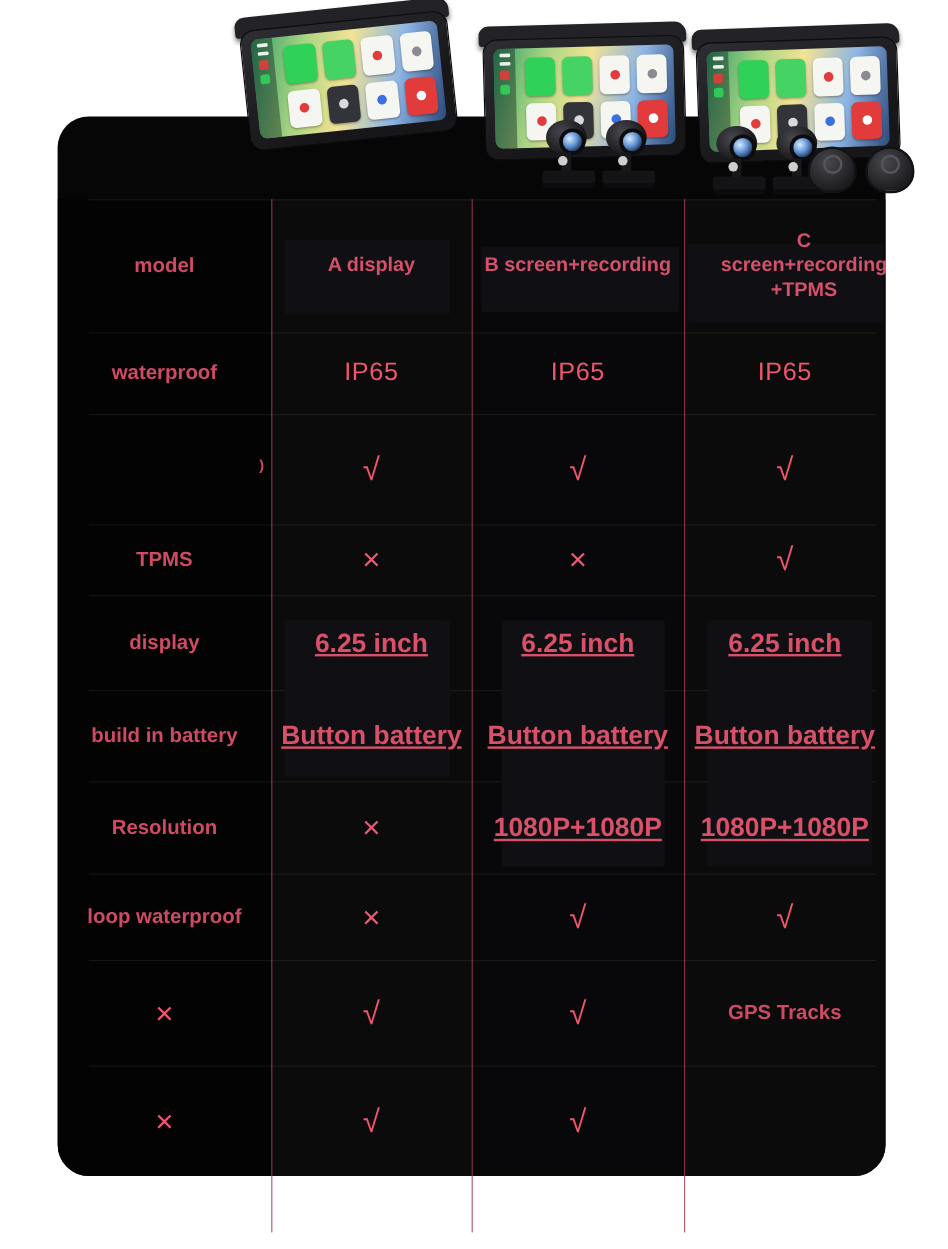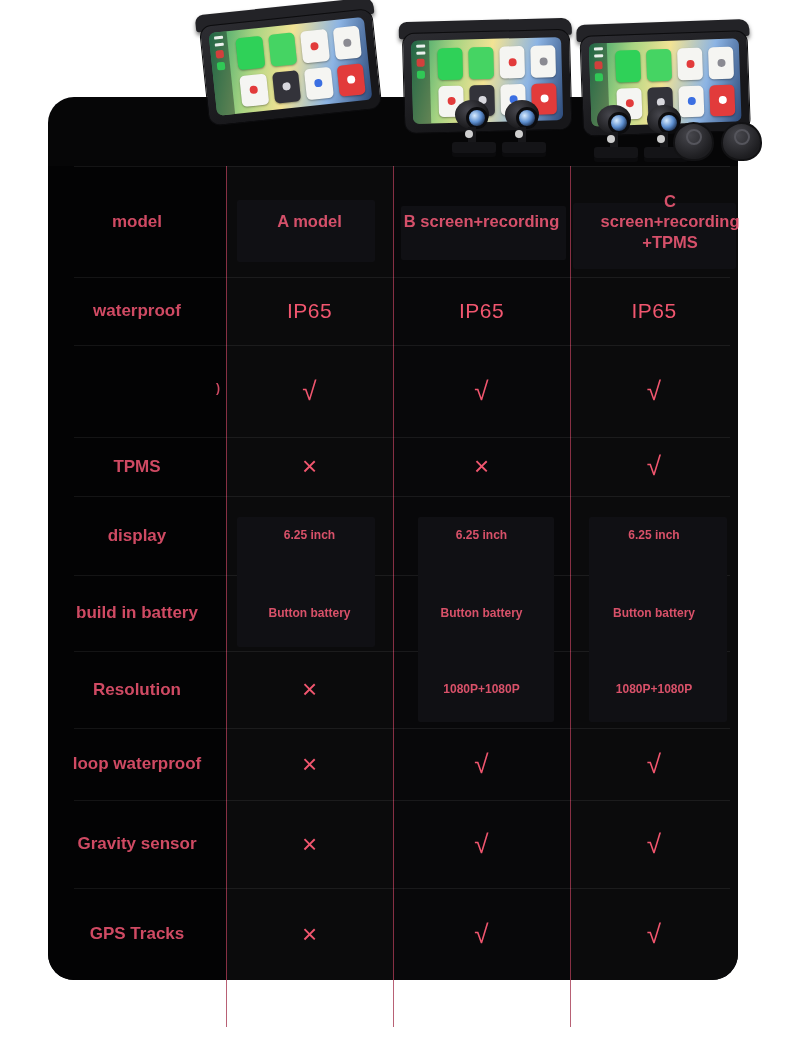--- a/index.html
+++ b/index.html
@@ -21,21 +21,21 @@
   .cells{position:absolute;inset:0;display:grid;
          grid-template-columns:178px 167px 177px 168px;
          grid-template-rows:111px 68px 92px 59px 79px 76px 77px 72px 88px 92px;}
   .cell{display:flex;align-items:center;justify-content:center;text-align:center;
         position:relative;line-height:1.25;}
   .lbl{color:#cf4a63;font-weight:bold;font-size:17px;}
   .hv{color:#d5506a;font-weight:bold;font-size:16.5px;}
   .hv .stack{display:flex;flex-direction:column;margin-left:32px;}
   .ip{color:#f1566f;font-size:21px;font-weight:400;letter-spacing:.5px;}
   .sym{color:#f1566f;font-size:26px;font-weight:400;}
-  .bv{color:#d85169;font-weight:bold;font-size:12px;}
+  .bv{color:#d85169;font-weight:bold;font-size:22px;text-decoration:underline;}
   .mark{position:absolute;right:6px;top:36px;color:#cf4a63;font-size:12px;font-weight:bold;}
   .lbl2{display:flex;flex-direction:column;}
   
   .product{position:absolute;}
   .dev{position:relative;width:172px;height:112px;}
   .visor{position:absolute;left:-3px;top:0;width:104%;height:17px;background:#232327;
          border-radius:8px 10px 3px 3px;box-shadow:0 3px 4px rgba(0,0,0,.55);}
   .dbody{position:absolute;left:0;top:11px;width:100%;bottom:0;
          background:linear-gradient(160deg,#2d2d32,#17171a 70%);
          border-radius:12px;border:1px solid #0c0c0e;}
@@ -107,21 +107,21 @@
     <div class="box" style="left:189px;top:351px;width:138px;height:130px"></div>
     <div class="box" style="left:370px;top:351px;width:136px;height:205px"></div>
     <div class="box" style="left:541px;top:351px;width:138px;height:205px"></div>
 
     <div class="cells">
 
       <div class="cell lbl">
           <span>model</span>
         </div>
       <div class="cell hv">
-          <span>A model</span>
+          <span>A display</span>
         </div>
       <div class="cell hv">
           <span>B screen+recording</span>
         </div>
       <div class="cell hv">
         <span class="stack">
           <span>C screen+recording</span>
           <span>+TPMS</span>
         </span>
       </div>
@@ -210,23 +210,20 @@
       <div class="cell sym">
           <span>×</span>
         </div>
       <div class="cell sym">
           <span>√</span>
         </div>
       <div class="cell sym">
           <span>√</span>
         </div>
 
-      <div class="cell lbl">
-          <span>Gravity sensor</span>
-        </div>
       <div class="cell sym">
           <span>×</span>
         </div>
       <div class="cell sym">
           <span>√</span>
         </div>
       <div class="cell sym">
           <span>√</span>
         </div>
 

